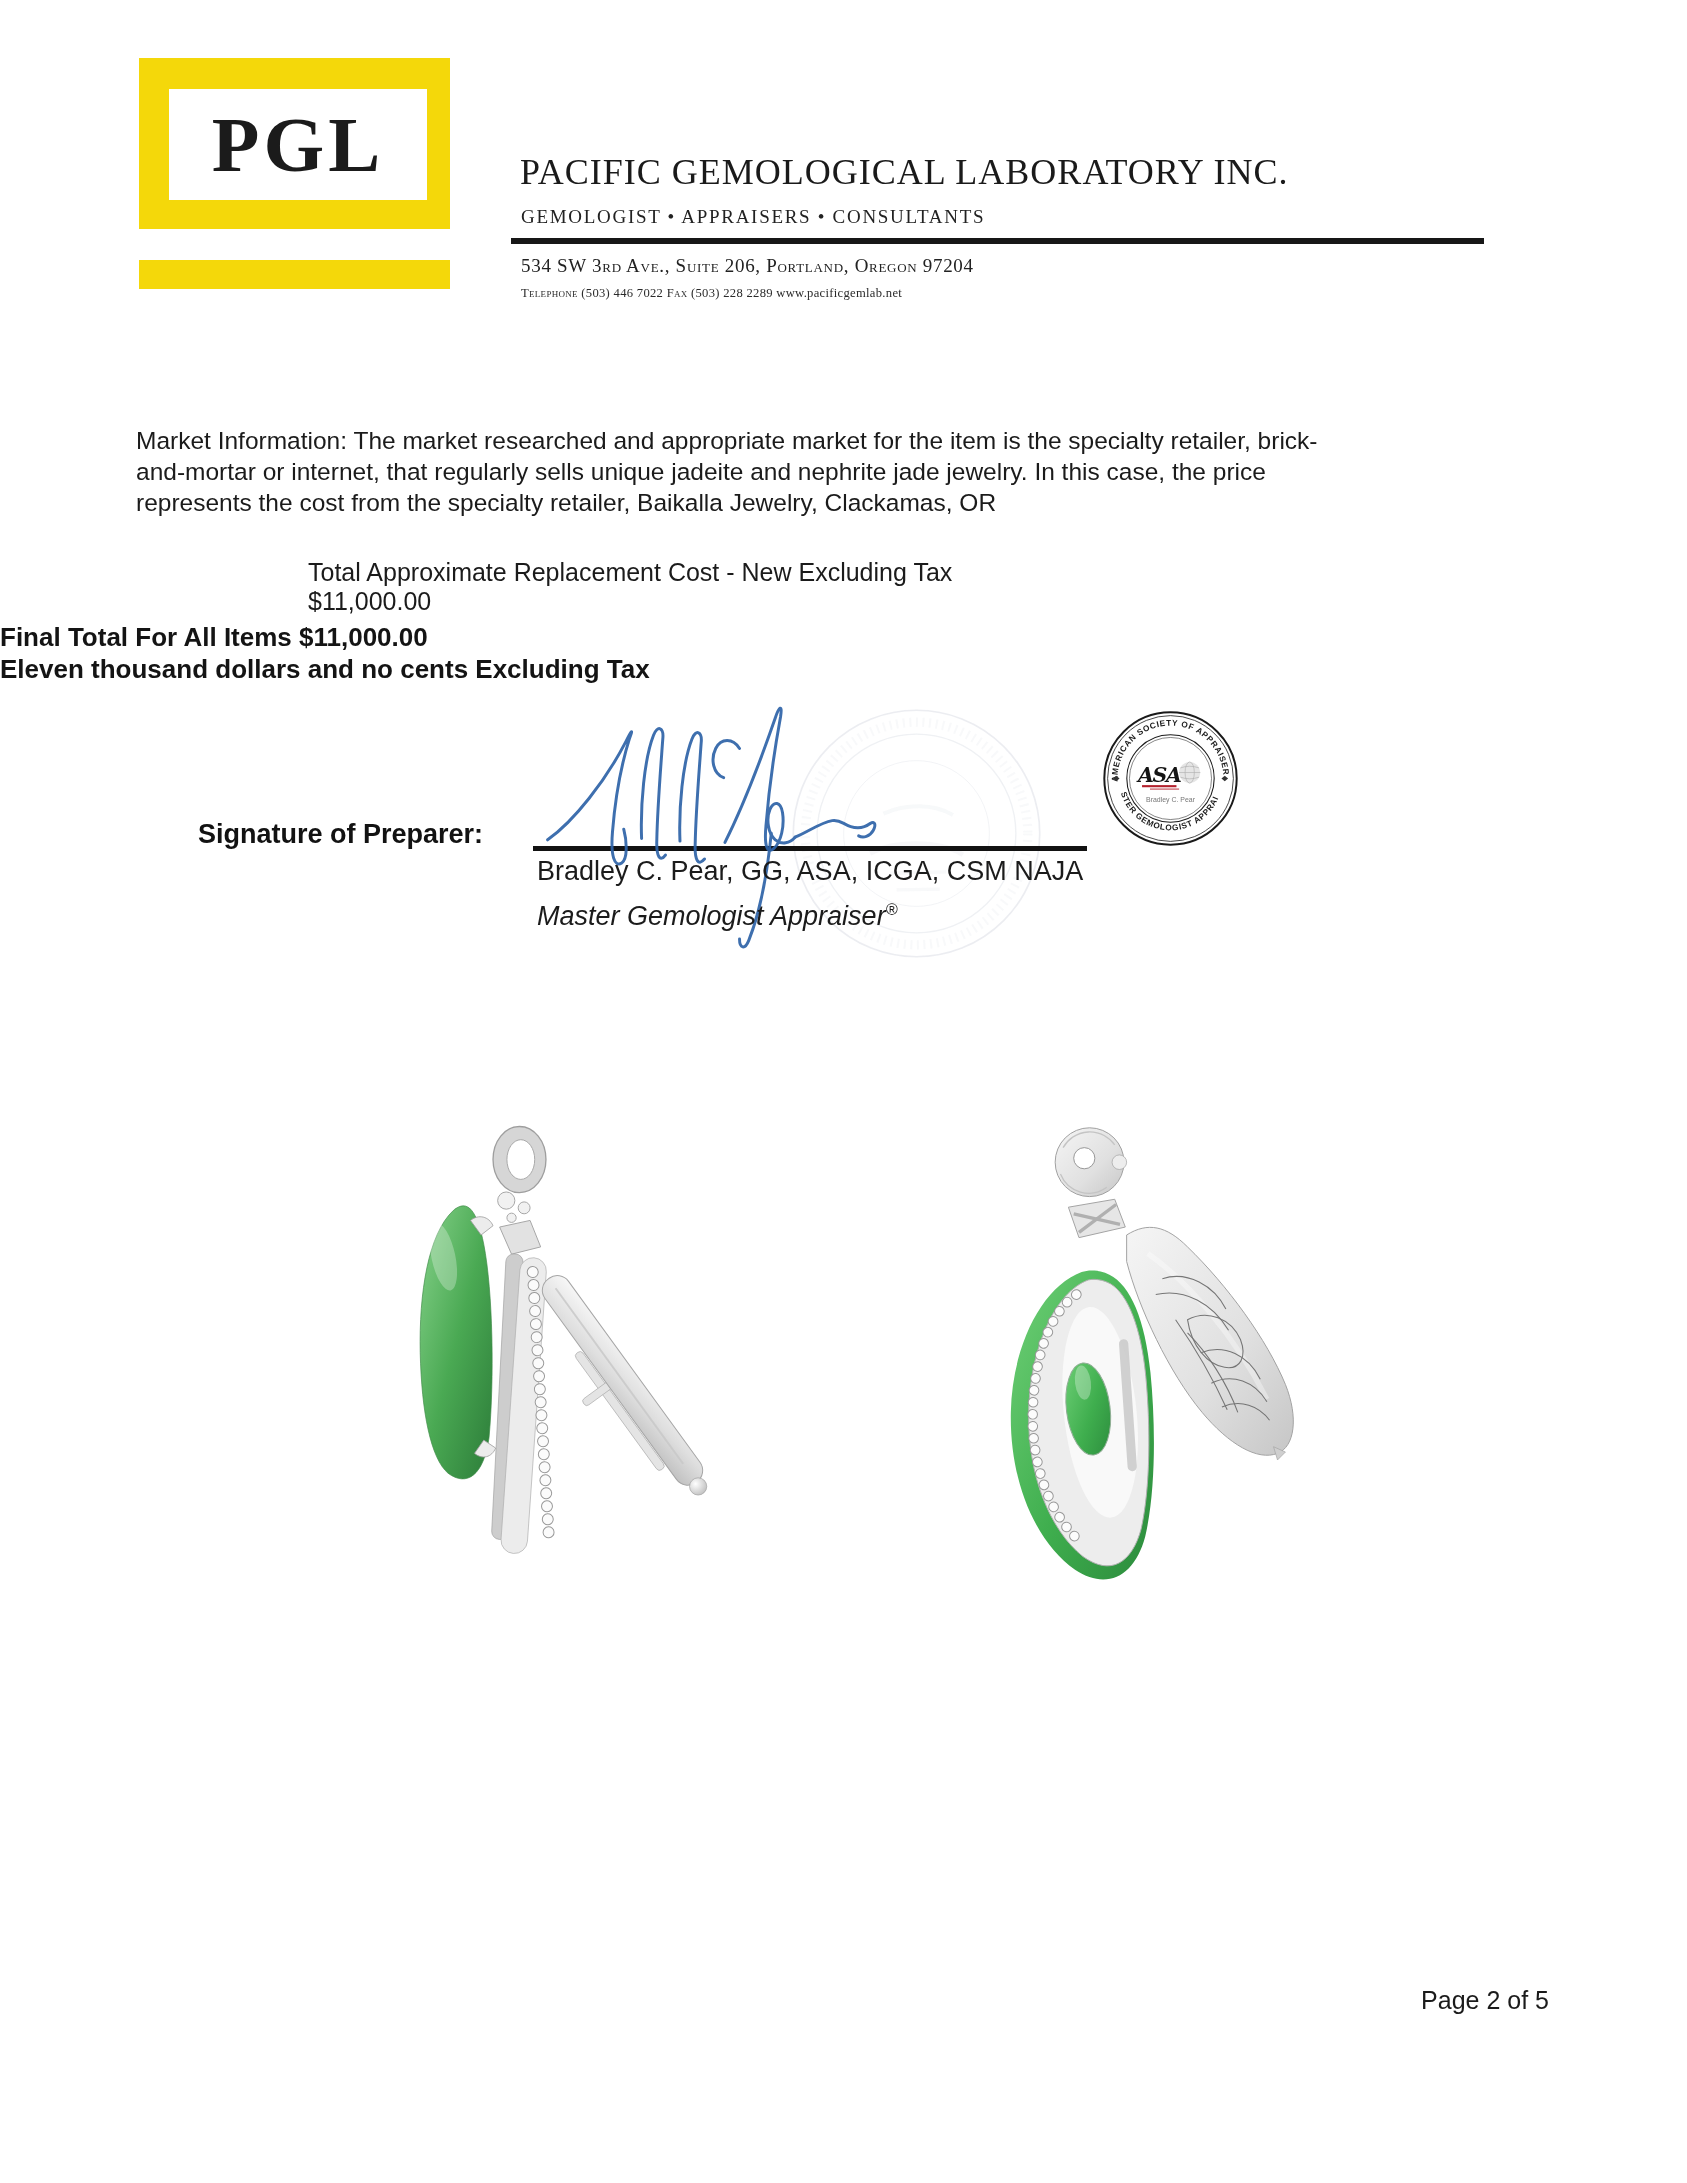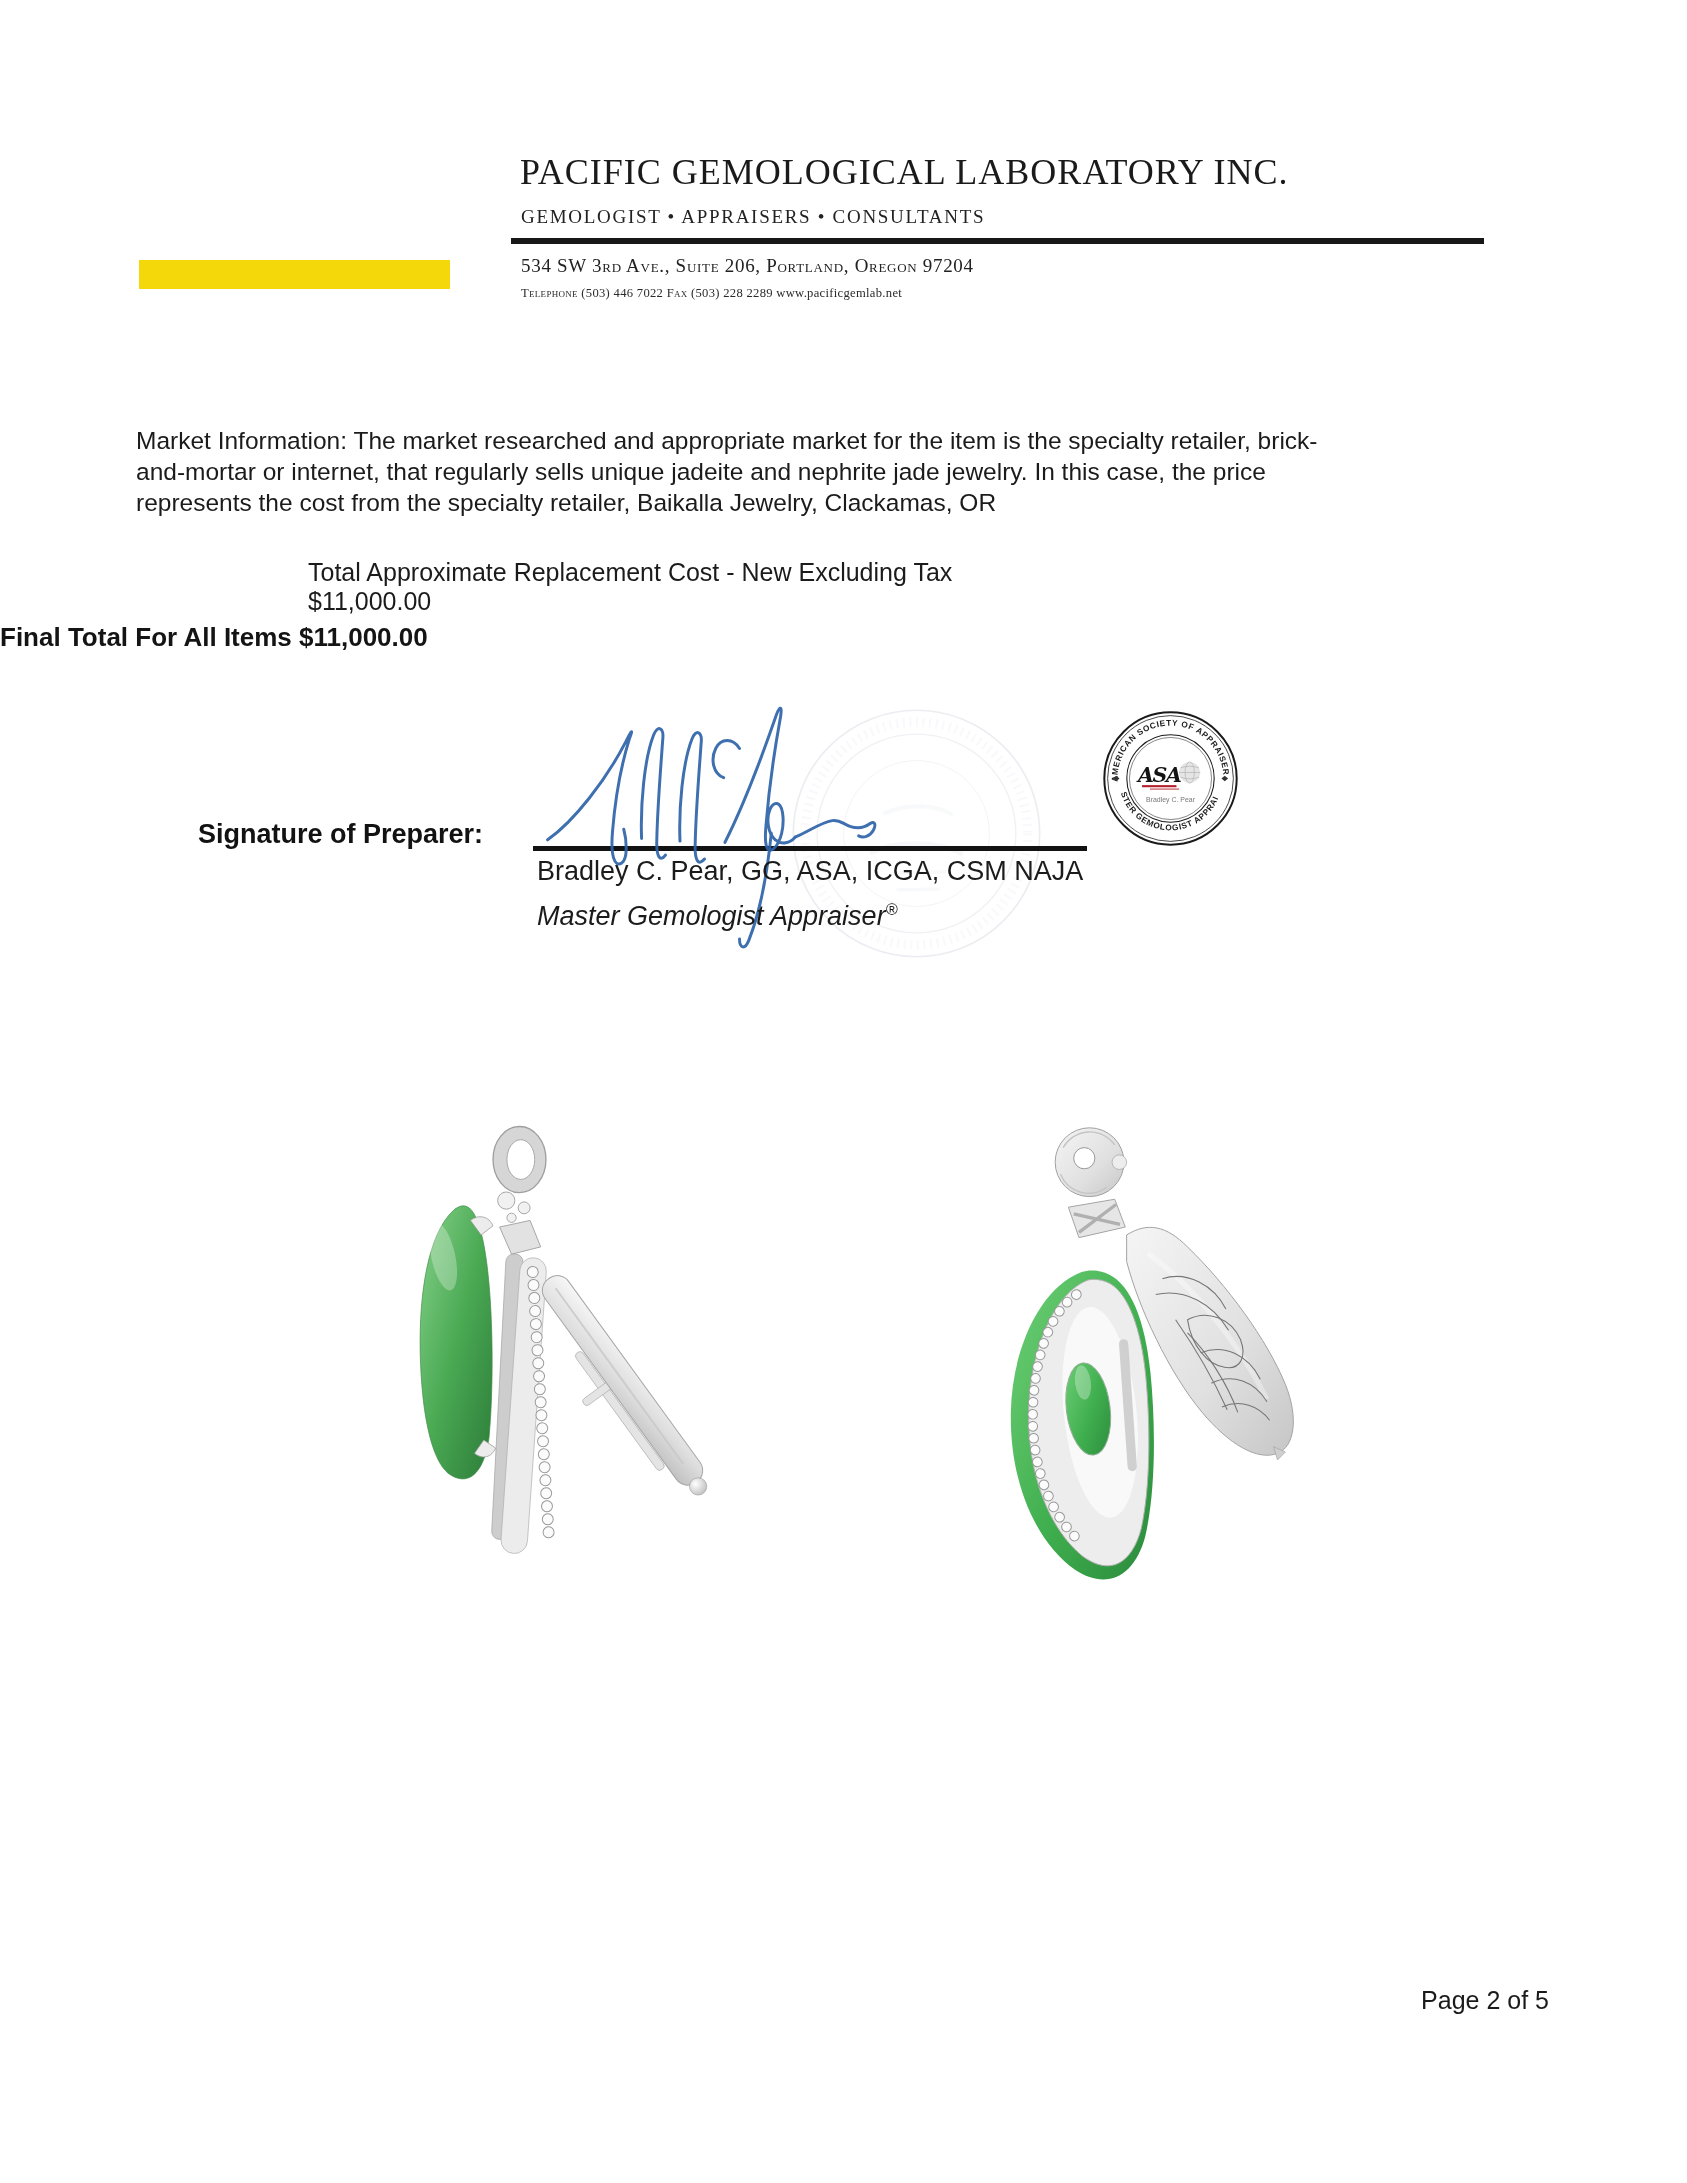--- a/index.html
+++ b/index.html
@@ -46,39 +46,45 @@
   .pendant-left { position:absolute; left:407px; top:1121px; }
   .pendant-right { position:absolute; left:989px; top:1121px; }
   
   .page-num { position:absolute; left:1376px; top:1986px; width:173px; text-align:right; font-size:25px; color:#1b1b1b; }
 </style>
 </head>
 <body>
 
 <div class="page">
 
+  <div class="logo-block">
+    <div class="logo-inner">
+      <span class="logo-text">PGL</span>
+    </div>
+  </div>
   <div class="logo-bar"></div>
 
   <div class="company-name">PACIFIC GEMOLOGICAL LABORATORY INC.</div>
   <div class="tagline">GEMOLOGIST • APPRAISERS • CONSULTANTS</div>
   <div class="head-rule"></div>
   <div class="address">534 SW 3rd Ave., Suite 206, Portland, Oregon 97204</div>
   <div class="phone">
     <span>Telephone (503) 446 7022 Fax (503) 228 2289 </span><span class="site">www.pacificgemlab.net</span>
   </div>
 
   <div class="market">Market Information: The market researched and appropriate market for the item is the specialty retailer, brick-and-mortar or internet, that regularly sells unique jadeite and nephrite jade jewelry. In this case, the price represents the cost from the specialty retailer, Baikalla Jewelry, Clackamas, OR</div>
 
   <div class="total-row">
     <span>Total Approximate Replacement Cost - New Excluding Tax</span>
     <span>$11,000.00</span>
   </div>
 
   <div class="finals">
     <div>Final Total For All Items $11,000.00</div>
+    <div>Eleven thousand dollars and no cents Excluding Tax</div>
   </div>
 
   <svg class="seal-svg" width="265" height="265" viewBox="0 0 400 400">
     <g opacity="0.6">
       <circle cx="200" cy="200" r="186" fill="none" stroke="#b7bdcb" stroke-width="2.5" opacity="0.45"></circle>
       <circle cx="200" cy="200" r="168" fill="none" stroke="#b7bdcb" stroke-width="14" opacity="0.16" stroke-dasharray="3 7"></circle>
       <circle cx="200" cy="200" r="150" fill="none" stroke="#bcc2cf" stroke-width="2" opacity="0.4"></circle>
       <circle cx="200" cy="200" r="110" fill="none" stroke="#c3c8d4" stroke-width="1.5" opacity="0.35"></circle>
       <path d="M 130 230 C 165 210 235 210 270 232" fill="none" stroke="#c0c6d2" stroke-width="7" opacity="0.22"></path>
       <path d="M 150 170 C 185 155 225 155 255 172" fill="none" stroke="#c0c6d2" stroke-width="6" opacity="0.2"></path>

